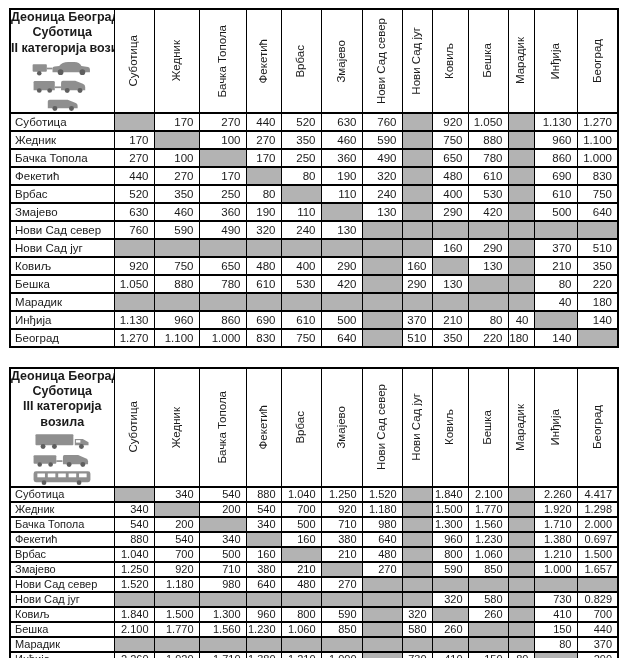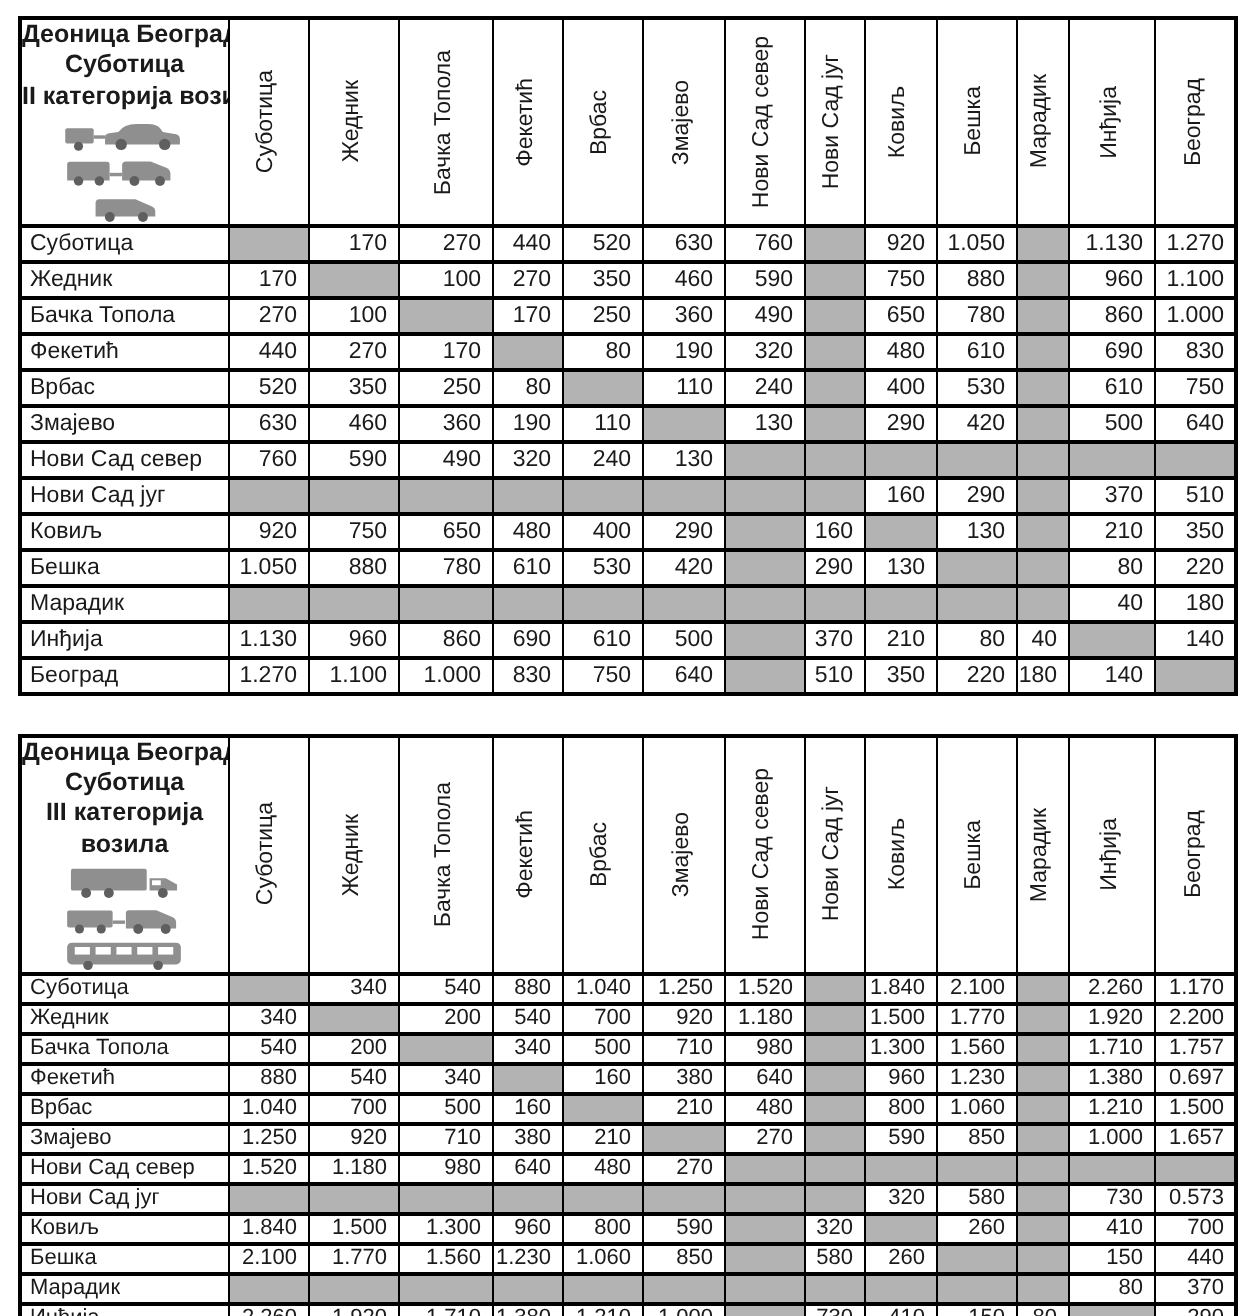--- a/index.html
+++ b/index.html
@@ -501,53 +501,53 @@
           <td class="price">540</td>
           <td class="price">880</td>
           <td class="price">1.040</td>
           <td class="price">1.250</td>
           <td class="price">1.520</td>
           <td class="blocked" style="background: rgb(179, 179, 179);"></td>
           <td class="price">1.840</td>
           <td class="price">2.100</td>
           <td class="blocked" style="background: rgb(179, 179, 179);"></td>
           <td class="price">2.260</td>
-          <td class="price">1.170</td>
+          <td class="price">4.417</td>
         </tr>
         <tr>
           <td class="row-label">Жедник</td>
           <td class="price">340</td>
           <td class="blocked" style="background: rgb(179, 179, 179);"></td>
           <td class="price">200</td>
           <td class="price">540</td>
           <td class="price">700</td>
           <td class="price">920</td>
           <td class="price">1.180</td>
           <td class="blocked" style="background: rgb(179, 179, 179);"></td>
           <td class="price">1.500</td>
           <td class="price">1.770</td>
           <td class="blocked" style="background: rgb(179, 179, 179);"></td>
           <td class="price">1.920</td>
-          <td class="price">2.200</td>
+          <td class="price">1.298</td>
         </tr>
         <tr>
           <td class="row-label">Бачка Топола</td>
           <td class="price">540</td>
           <td class="price">200</td>
           <td class="blocked" style="background: rgb(179, 179, 179);"></td>
           <td class="price">340</td>
           <td class="price">500</td>
           <td class="price">710</td>
           <td class="price">980</td>
           <td class="blocked" style="background: rgb(179, 179, 179);"></td>
           <td class="price">1.300</td>
           <td class="price">1.560</td>
           <td class="blocked" style="background: rgb(179, 179, 179);"></td>
           <td class="price">1.710</td>
-          <td class="price">1.757</td>
+          <td class="price">2.000</td>
         </tr>
         <tr>
           <td class="row-label">Фекетић</td>
           <td class="price">880</td>
           <td class="price">540</td>
           <td class="price">340</td>
           <td class="blocked" style="background: rgb(179, 179, 179);"></td>
           <td class="price">160</td>
           <td class="price">380</td>
           <td class="price">640</td>
@@ -613,21 +613,21 @@
           <td class="blocked" style="background: rgb(179, 179, 179);"></td>
           <td class="blocked" style="background: rgb(179, 179, 179);"></td>
           <td class="blocked" style="background: rgb(179, 179, 179);"></td>
           <td class="blocked" style="background: rgb(179, 179, 179);"></td>
           <td class="blocked" style="background: rgb(179, 179, 179);"></td>
           <td class="blocked" style="background: rgb(179, 179, 179);"></td>
           <td class="price">320</td>
           <td class="price">580</td>
           <td class="blocked" style="background: rgb(179, 179, 179);"></td>
           <td class="price">730</td>
-          <td class="price">0.573</td>
+          <td class="price">0.829</td>
         </tr>
         <tr>
           <td class="row-label">Ковиљ</td>
           <td class="price">1.840</td>
           <td class="price">1.500</td>
           <td class="price">1.300</td>
           <td class="price">960</td>
           <td class="price">800</td>
           <td class="price">590</td>
           <td class="blocked" style="background: rgb(179, 179, 179);"></td>

